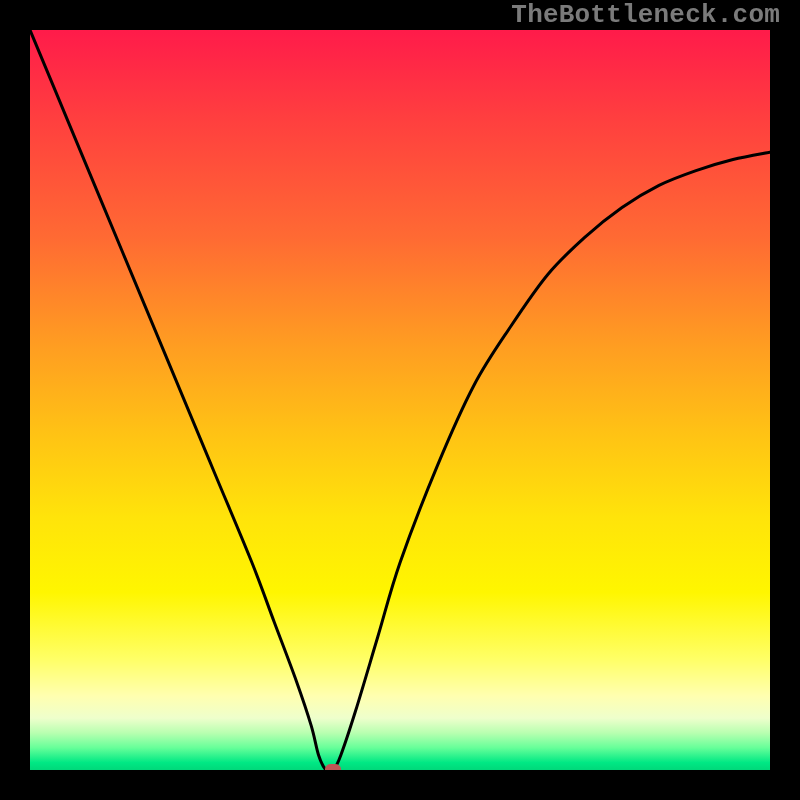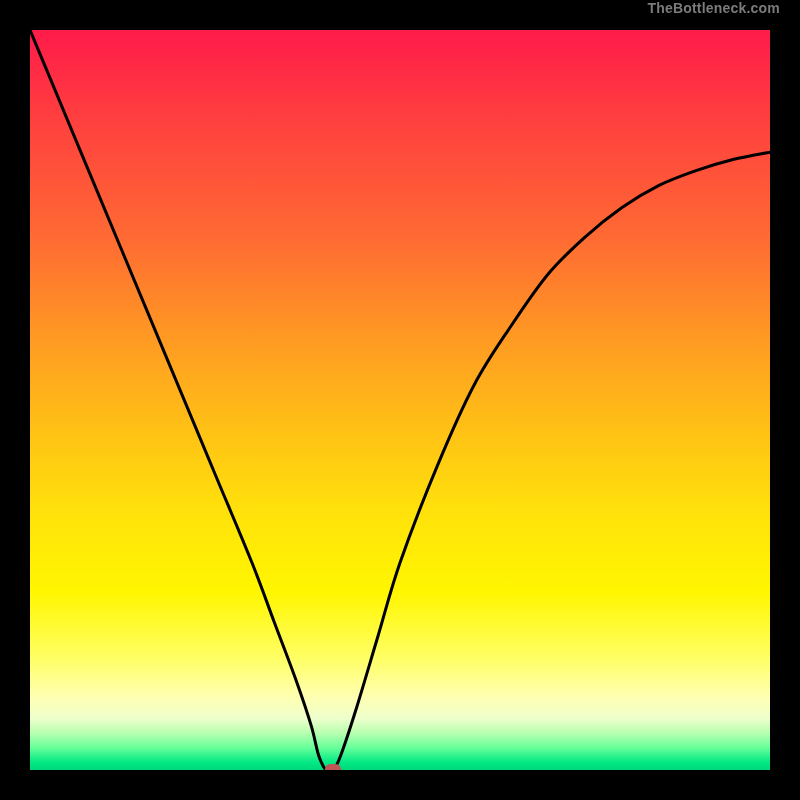--- a/index.html
+++ b/index.html
@@ -15,22 +15,22 @@
     left: 0;
     top: 0;
     width: 800px;
     height: 800px;
     background: #000;
   }
   .watermark {
     position: absolute;
     top: 0px;
     right: 20px;
-    font-family: Liberation Sans, sans-serif;
-    font-size: 14px;
+    font-family: Liberation Mono, monospace;
+    font-size: 26px;
     font-weight: 600;
     color: #7b7b7b;
     letter-spacing: 0.2px;
   }
   .plot {
     position: absolute;
     left: 30px;
     top: 30px;
     width: 740px;
     height: 740px;

